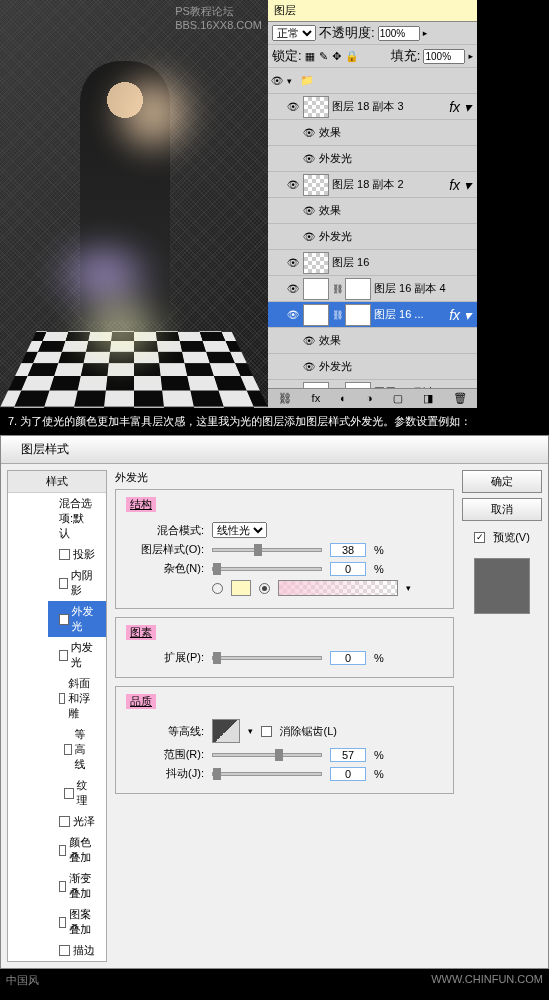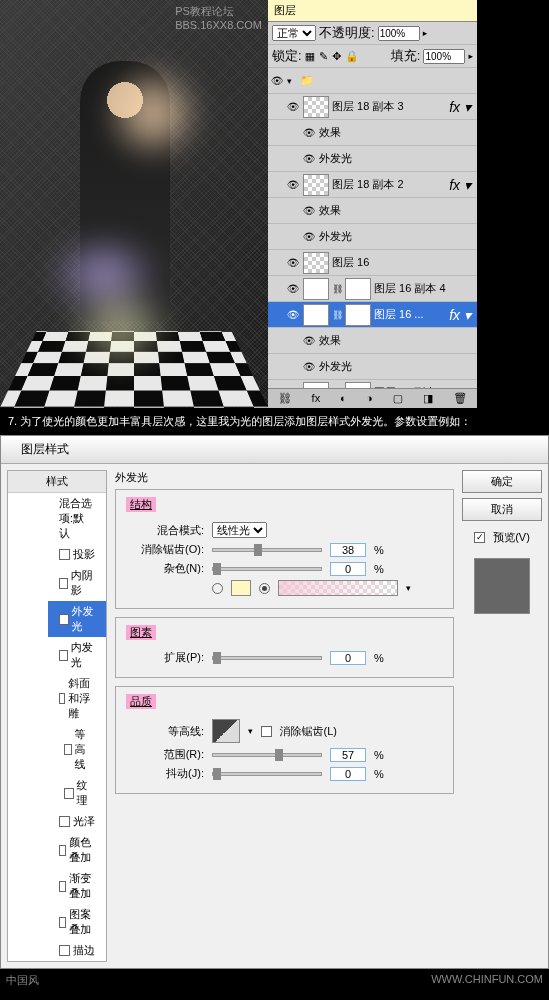--- a/index.html
+++ b/index.html
@@ -256,21 +256,21 @@
 
     <div class="settings-col">
       <div class="section-label">外发光</div>
       <div class="fieldset">
         <div class="fieldset-title">结构</div>
         <div class="frow">
           <label>混合模式:</label>
           <select><option>线性光</option></select>
         </div>
         <div class="frow">
-          <label>消除锯齿(O):</label>
+          <label>图层样式(O):</label>
           <div class="slider">
               <div class="handle" style="left:38%"></div>
             </div>
           <input type="text" value="38" style="">
           <span class="unit">%</span>
         </div>
         <div class="frow">
           <label>杂色(N):</label>
           <div class="slider">
               <div class="handle" style="left:0%"></div>

